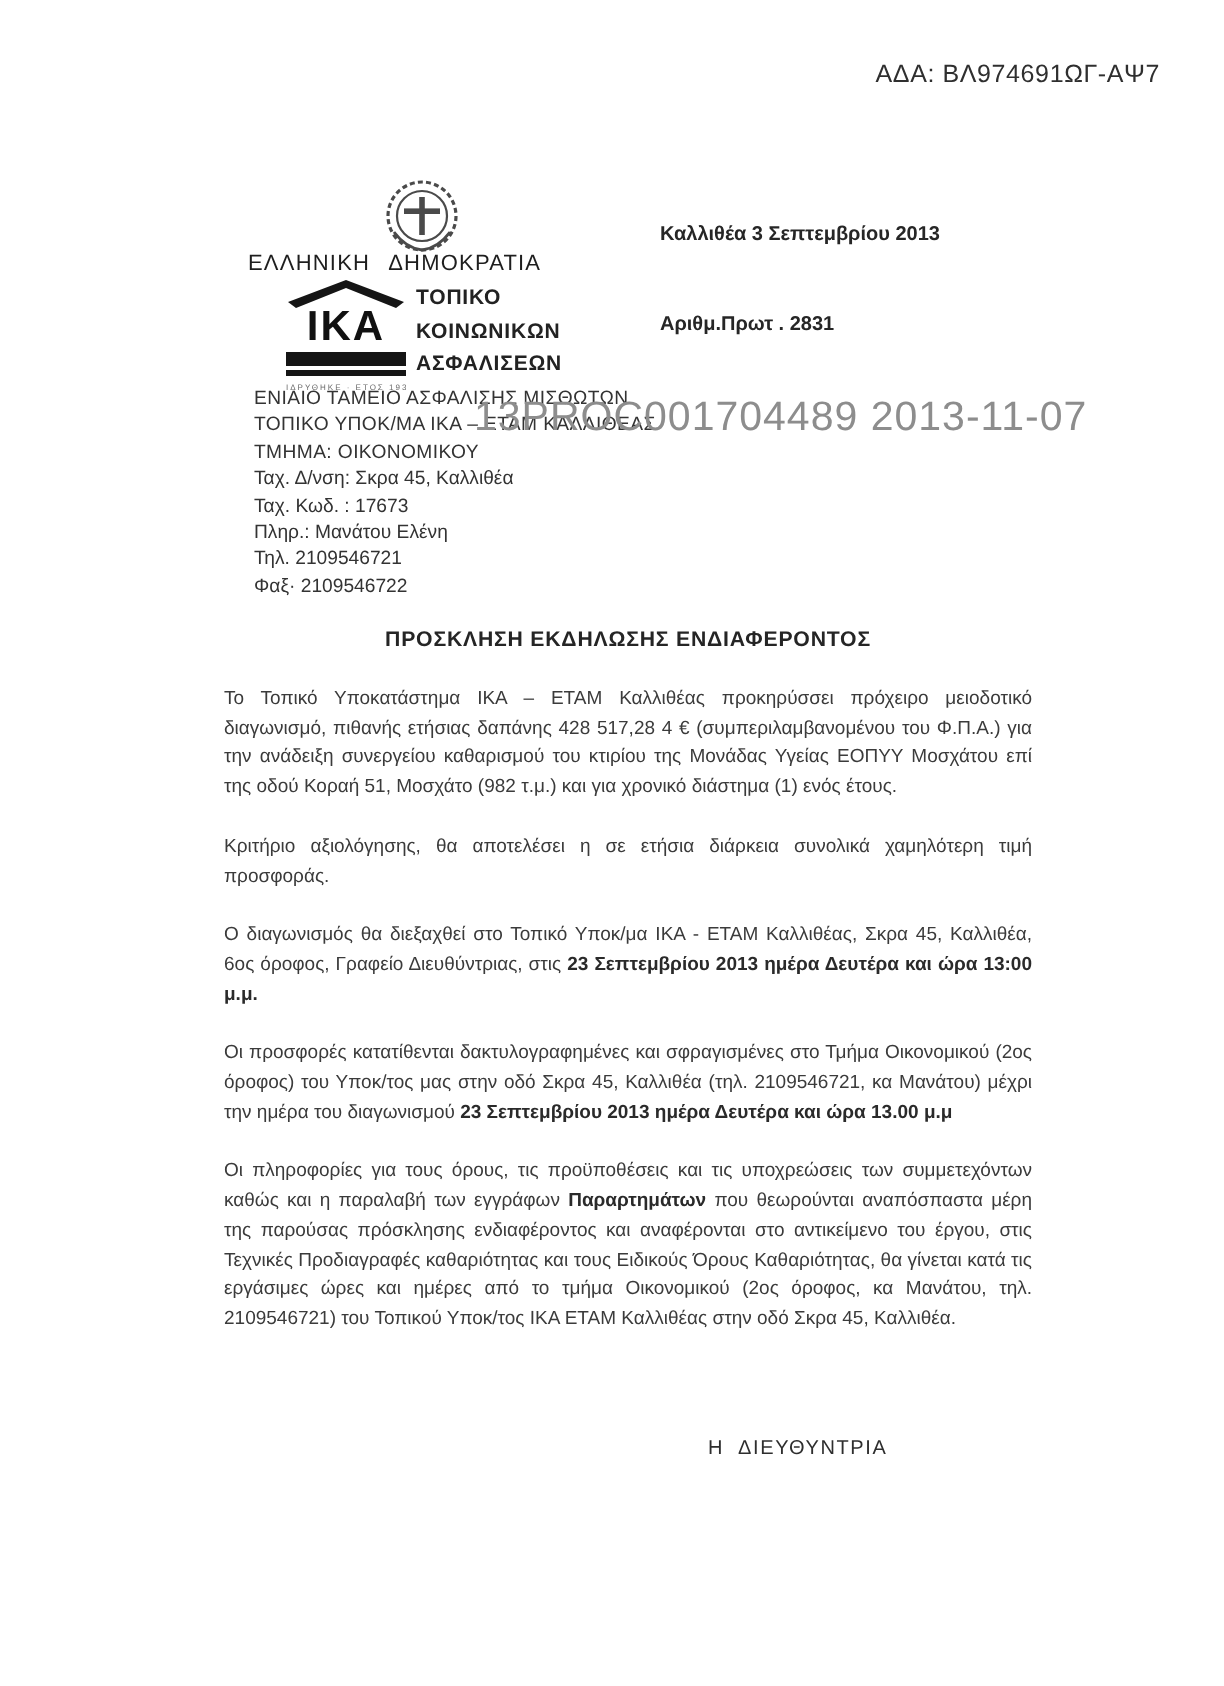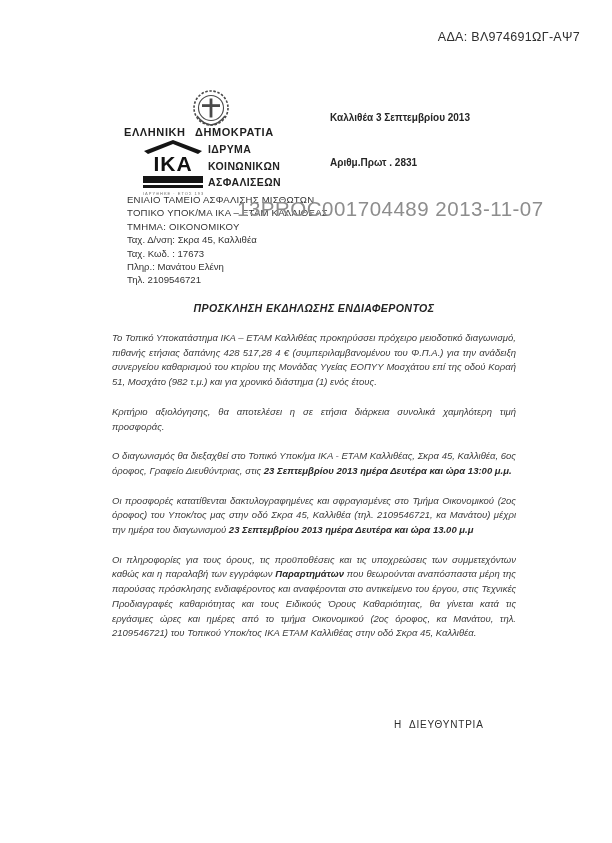--- a/index.html
+++ b/index.html
@@ -14,21 +14,21 @@
   
   .ada{
     position:absolute;top:30px;right:32px;
     font-size:12.5px;color:#2f2f2f;letter-spacing:.3px;
   }
   
   .emblem{position:absolute;left:189px;top:86px;width:44px;height:44px;}
   
   .republic{
     position:absolute;left:124px;top:126px;
-    font-size:11px;font-weight:bold;color:#1e1e1e;letter-spacing:.6px;word-spacing:6px;
+    font-size:11px;font-weight:normal;color:#1e1e1e;letter-spacing:.6px;word-spacing:6px;
   }
   .ika-logo{position:absolute;left:143px;top:140px;width:60px;}
   .ika-roof{display:block;margin:0 auto;}
   .ika-text{
     text-align:center;font-weight:bold;font-size:21px;line-height:20px;
     color:#111;letter-spacing:1px;font-family:"Liberation Sans",sans-serif;
   }
   .ika-bar{height:7px;background:#151515;margin-top:2px;border-bottom:2px solid #fff;box-shadow:0 3px 0 #151515;}
   .ika-caption{margin-top:6px;font-size:4px;color:#6b6b6b;white-space:nowrap;overflow:hidden;letter-spacing:1px;}
   .org{
@@ -55,34 +55,34 @@
   .sender{
     position:absolute;left:112px;top:193px;
     font-size:9.6px;line-height:13.4px;color:#333;
   }
   .sender .ln{display:block;padding-left:15px;}
   .sender .ln:nth-child(1),
   .sender .ln:nth-child(2),
   .sender .ln:nth-child(3){letter-spacing:.2px;}
   
   .content{
-    position:absolute;left:112px;top:302px;width:404px;font-style:italic;
+    position:absolute;left:112px;top:314px;width:404px;
   }
   .doc-title{
     text-align:center;font-size:10.6px;font-weight:bold;color:#252525;
     letter-spacing:.4px;margin:0 0 17px 0;
   }
   .para{
     font-size:9.5px;line-height:14.7px;color:#3b3b3b;
     text-align:justify;margin:0 0 15px 0;
   }
   .para b{color:#2a2a2a;}
   .signature{
     position:absolute;left:354px;top:719px;
-    font-size:10px;color:#2e2e2e;letter-spacing:.8px;word-spacing:4px;margin-left:40px;
+    font-size:10px;color:#2e2e2e;letter-spacing:.8px;word-spacing:4px;
   }
 </style>
 </head>
 <body>
 
 <div class="page">
 
   <div class="ada">ΑΔΑ: ΒΛ974691ΩΓ-ΑΨ7</div>
 
   <svg class="emblem" viewBox="0 0 44 44">
@@ -98,38 +98,39 @@
   <div class="ika-logo">
     <svg class="ika-roof" width="58" height="14" viewBox="0 0 58 14">
       <polygon points="29,0 58,11 54,14 29,4 4,14 0,11" fill="#151515"></polygon>
     </svg>
     <div class="ika-text">ΙΚΑ</div>
     <div class="ika-bar"></div>
     <div class="ika-caption">ΙΔΡΥΘΗΚΕ · ΕΤΟΣ 1937</div>
   </div>
 
   <div class="org">
-    <div>ΙΔΡΥΜΑ</div>
+    <div>ΤΟΠΙΚΟ</div>
     <div>ΚΟΙΝΩΝΙΚΩΝ</div>
     <div>ΑΣΦΑΛΙΣΕΩΝ</div>
   </div>
 
   <div class="place-date">Καλλιθέα  3 Σεπτεμβρίου 2013</div>
   <div class="protocol">Αριθμ.Πρωτ . 2831</div>
 
   <div class="watermark">13PROC001704489 2013-11-07</div>
 
   <div class="sender">
     <span class="ln">ΕΝΙΑΙΟ ΤΑΜΕΙΟ ΑΣΦΑΛΙΣΗΣ ΜΙΣΘΩΤΩΝ</span>
     <span class="ln">ΤΟΠΙΚΟ ΥΠΟΚ/ΜΑ ΙΚΑ – ΕΤΑΜ ΚΑΛΛΙΘΕΑΣ</span>
     <span class="ln">ΤΜΗΜΑ: ΟΙΚΟΝΟΜΙΚΟΥ</span>
     <span class="ln">Ταχ. Δ/νση: Σκρα 45, Καλλιθέα</span>
     <span class="ln">Ταχ. Κωδ. : 17673</span>
     <span class="ln">Πληρ.: Μανάτου Ελένη</span>
     <span class="ln">Τηλ. 2109546721</span>
+    <span class="ln">Φαξ· 2109546722</span>
   </div>
 
   <div class="content">
     <div class="doc-title">ΠΡΟΣΚΛΗΣΗ ΕΚΔΗΛΩΣΗΣ ΕΝΔΙΑΦΕΡΟΝΤΟΣ</div>
 
     <p class="para">Το Τοπικό Υποκατάστημα ΙΚΑ – ΕΤΑΜ Καλλιθέας προκηρύσσει πρόχειρο μειοδοτικό διαγωνισμό, πιθανής ετήσιας δαπάνης 428 517,28 4 € (συμπεριλαμβανομένου του Φ.Π.Α.) για την ανάδειξη συνεργείου καθαρισμού του κτιρίου της Μονάδας Υγείας ΕΟΠΥΥ Μοσχάτου επί της οδού Κοραή 51, Μοσχάτο (982 τ.μ.) και για χρονικό διάστημα (1) ενός έτους.</p>
 
     <p class="para">Κριτήριο αξιολόγησης, θα αποτελέσει η σε ετήσια διάρκεια συνολικά χαμηλότερη τιμή προσφοράς.</p>
 
 

